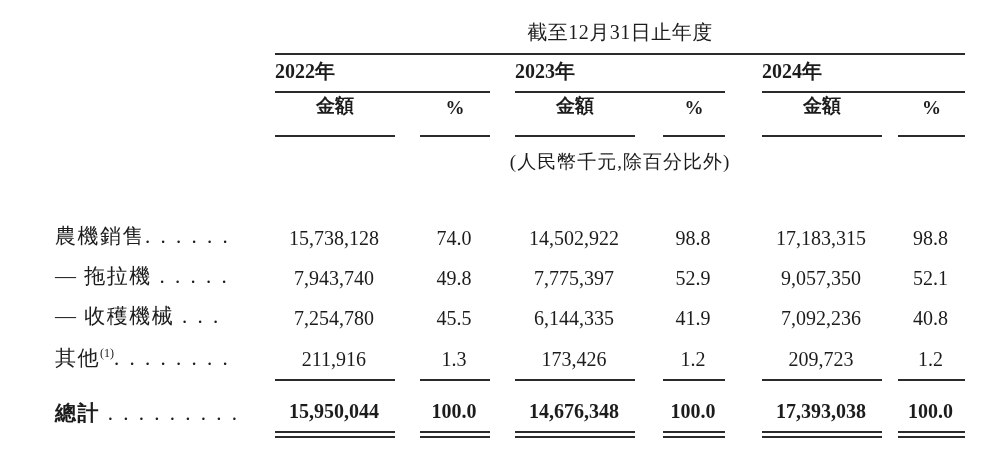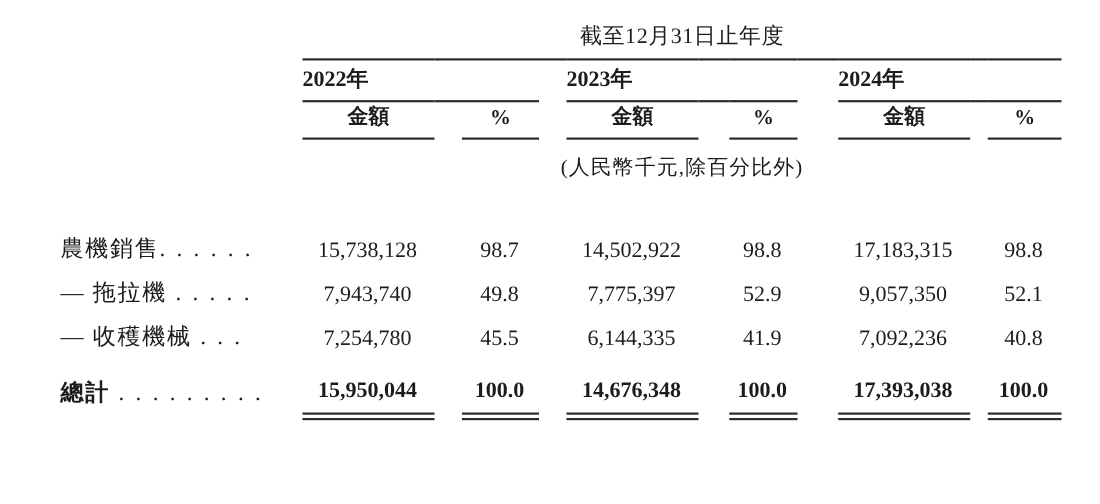--- a/index.html
+++ b/index.html
@@ -44,21 +44,21 @@
     font-weight: bold;
     font-size: 20px;
     height: 30px;
     padding-bottom: 6px;
   }
   .ch {
     text-align: center;
     font-weight: bold;
     font-size: 19px;
     height: 26px;
-    padding-bottom: 6px;
+    padding-bottom: 16px;
   }
   .note {
     text-align: center;
     font-size: 19px;
     height: 34px;
     vertical-align: middle;
     padding-top: 8px;
     letter-spacing: 1px;
   }
   .spacer-row td { height: 36px; }
@@ -140,21 +140,21 @@
     </tr>
 
     <tr class="spacer-row">
           <td colspan="12"></td>
         </tr>
 
     <tr class="datarow">
       <td class="lbl"><span>農機銷售</span><sup></sup><span class="ldr">. . . . . .</span></td>
       <td class="num">15,738,128</td>
       <td></td>
-      <td class="num">98.7</td>
+      <td class="num">74.0</td>
       <td></td>
       <td class="num">14,502,922</td>
       <td></td>
       <td class="num">98.8</td>
       <td></td>
       <td class="num">17,183,315</td>
       <td></td>
       <td class="num">98.8</td>
     </tr>
 
@@ -182,20 +182,34 @@
       <td class="num">6,144,335</td>
       <td></td>
       <td class="num">41.9</td>
       <td></td>
       <td class="num">7,092,236</td>
       <td></td>
       <td class="num">40.8</td>
     </tr>
 
 
+    <tr class="datarow pre-total">
+      <td class="lbl"><span>其他</span><sup>(1)</sup><span class="ldr">. . . . . . . .</span></td>
+      <td class="num">211,916</td>
+      <td></td>
+      <td class="num">1.3</td>
+      <td></td>
+      <td class="num">173,426</td>
+      <td></td>
+      <td class="num">1.2</td>
+      <td></td>
+      <td class="num">209,723</td>
+      <td></td>
+      <td class="num">1.2</td>
+    </tr>
 
     <tr class="datarow total">
       <td class="lbl"><span>總計</span><span class="ldr"> . . . . . . . . .</span></td>
       <td class="num">15,950,044</td>
       <td></td>
       <td class="num">100.0</td>
       <td></td>
       <td class="num">14,676,348</td>
       <td></td>
       <td class="num">100.0</td>

